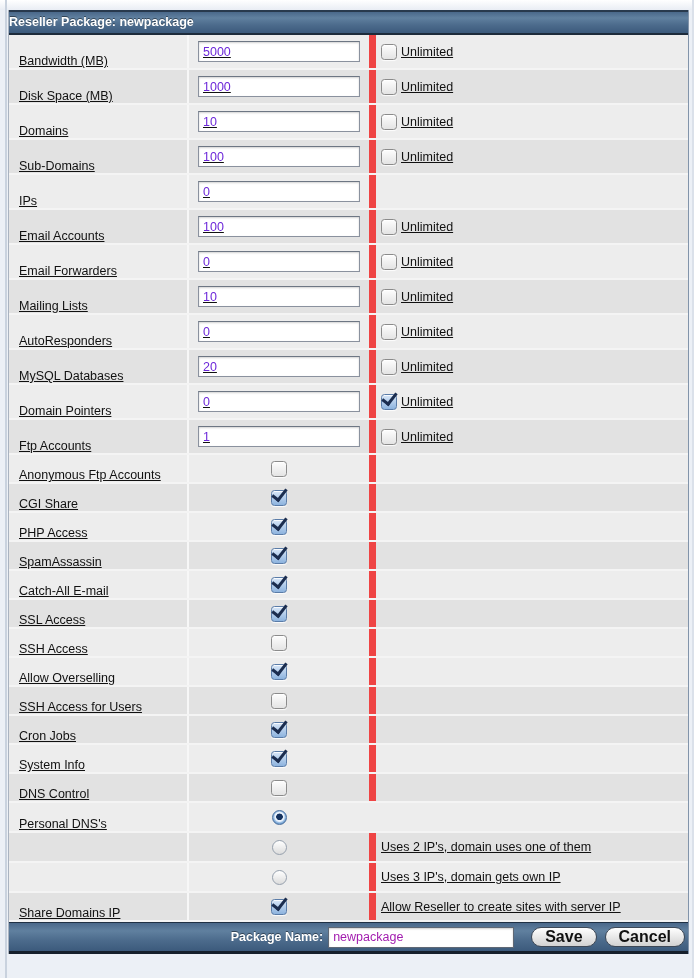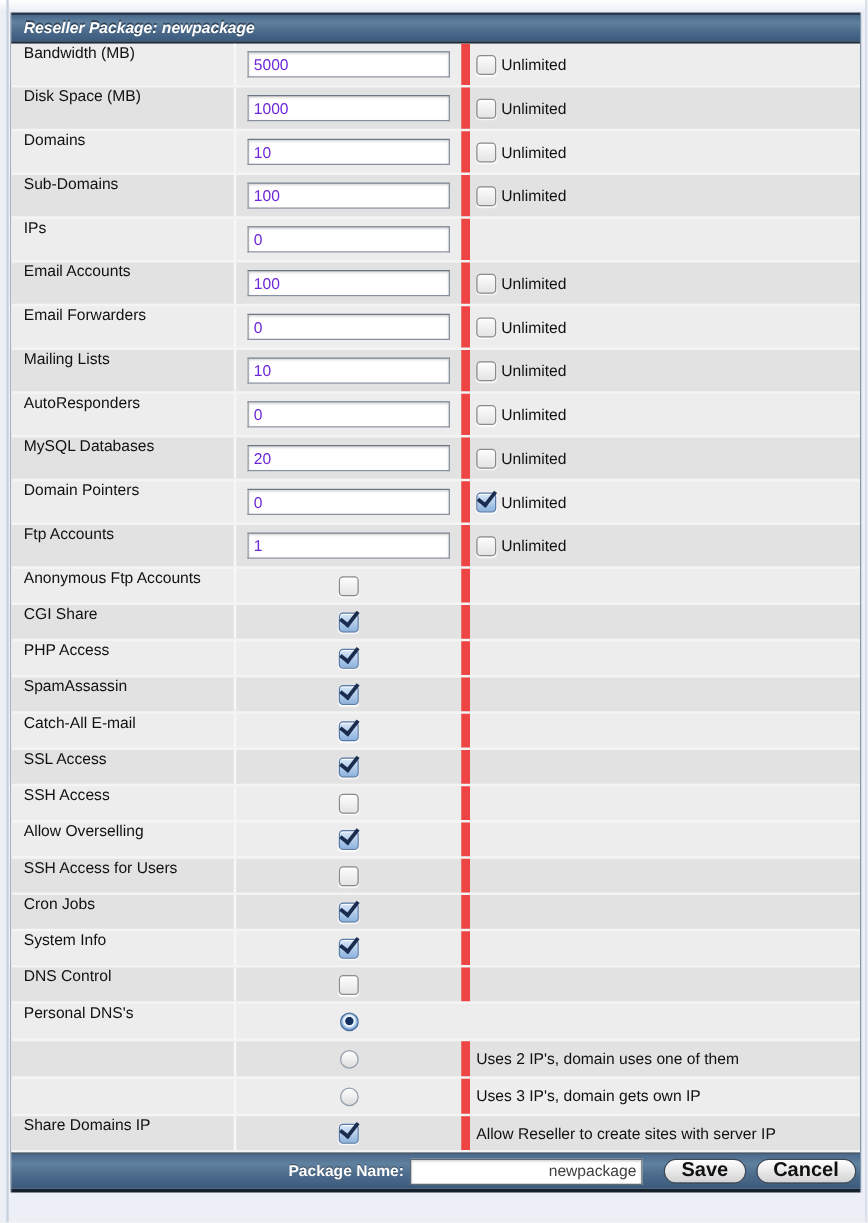--- a/index.html
+++ b/index.html
@@ -16,24 +16,24 @@
 
   .panel{position:absolute;left:8px;top:10px;width:679px;background:#f4f4f4;
     border-left:1px solid #aab3c0;border-right:1px solid #8294aa;}
 
   .bar{
     background:linear-gradient(#4a688a 0%,#60809f 28%,#4c6b8c 62%,#3c5a7c 100%);
     border-top:2px solid #28394d;border-bottom:2px solid #1d2b3b;
     color:#fff;font-weight:bold;
     text-shadow:0 -1px 0 rgba(0,0,0,.45);
   }
-  .titlebar{height:21px;line-height:21px;padding-left:10px;font-style:italic;}
+  .titlebar{height:21px;line-height:21px;}
 
   .rows{}
-  .row{display:flex;align-items:flex-start;margin-bottom:2px;}
+  .row{display:flex;align-items:flex-end;margin-bottom:2px;text-decoration:underline;}
   .row.light{background:#ededed;}
   .row.dark{background:#e2e2e2;}
   .row.lim{height:33px;}
   .row.feat{height:27px;}
   .row.dns{height:28px;}
   .row.share{height:27px;}
   .c1{width:178px;padding-left:10px;box-sizing:border-box;flex:none;}
   .c2{width:180px;flex:none;display:flex;align-items:center;
       border-left:2px solid #f7f7f7;align-self:stretch;}
   .c2.center{justify-content:center;}
@@ -72,22 +72,22 @@
     border:1px solid #4a6f9e;
     background:radial-gradient(circle at 50% 45%, #14315e 0 3px, #eaf2fc 3.6px 4.6px, #a8c8ea 5.4px, #6d9ccc 7px);
   }
 
   .footerbar{height:28px;display:flex;align-items:center;justify-content:flex-end;
     padding-right:3px;border-top:1px solid #1f3044;border-bottom:3px solid #16202c;}
   .footerbar .flabel{margin-right:5px;}
   input.ftxt{
     width:176px;height:17px;border:1px solid #5f6875;
     box-shadow:inset 0 1px 2px rgba(0,0,0,.2);
-    font-family:"Liberation Sans", sans-serif;font-size:12.5px;color:#404040;
-    padding:1px 4px;background:#fff;margin-right:9px;text-align:right;
+    font-family:"Liberation Sans", sans-serif;font-size:12.5px;color:#a21caf;
+    padding:1px 4px;background:#fff;margin-right:9px;
   }
   .pill{
     display:inline-block;height:16px;line-height:16px;padding:1px 13px;
     border:1.5px solid #3e4856;border-radius:11px;
     background:linear-gradient(#ffffff,#e8e8e8 50%,#d2d2d2);
     color:#111;font-weight:bold;font-size:16px;text-shadow:none;
     margin-left:8px;cursor:default;
   }
 </style>
 </head>

